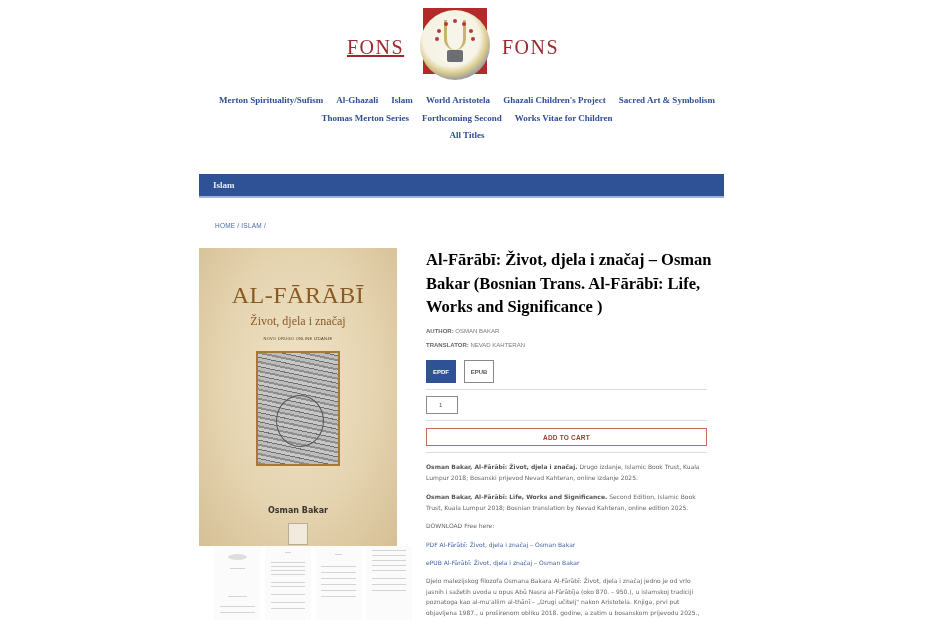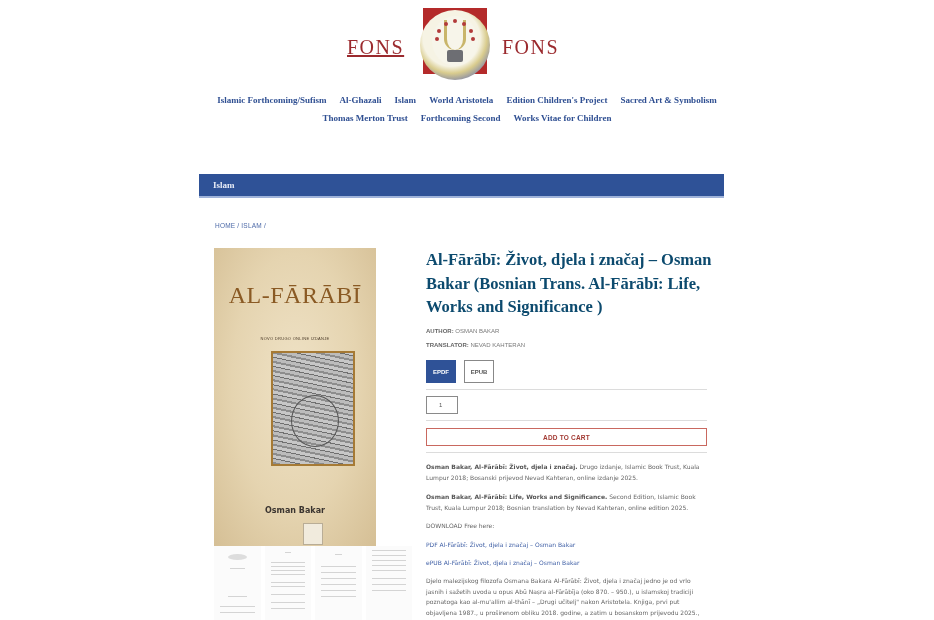--- a/index.html
+++ b/index.html
@@ -26,35 +26,35 @@
 
   
   .catbar { position: absolute; left: 199px; top: 174px; width: 525px; height: 24px; background: #2f5297; border-bottom: 2px solid #9fb3da; }
   .catbar-label { position: absolute; left: 14px; top: 6px; font-family: "Liberation Serif", serif; font-size: 9px; font-weight: bold; color: #e9edf7; }
 
   
   .breadcrumb { position: absolute; left: 215px; top: 222px; font-family: "Liberation Sans", sans-serif; font-size: 6.5px; color: #4d6aa8; letter-spacing: 0.2px; }
   .breadcrumb span { cursor: pointer; }
 
   
-  .cover { position: absolute; left: 214px; top: 248px; width: 162px; height: 298px; background: radial-gradient(ellipse at 50% 45%, #efe2c6 0%, #e5d4b0 55%, #d5bf95 100%); overflow: hidden; }
+  .cover { position: absolute; left: 199px; top: 248px; width: 198px; height: 298px; background: radial-gradient(ellipse at 50% 45%, #efe2c6 0%, #e5d4b0 55%, #d5bf95 100%); overflow: hidden; }
   .cover-title { position: absolute; left: 0; width: 100%; top: 34px; text-align: center; font-family: "Liberation Serif", serif; font-size: 24px; color: #8a5a24; letter-spacing: 0.5px; }
   .cover-sub { position: absolute; left: 0; width: 100%; top: 66px; text-align: center; font-family: "Liberation Serif", serif; font-size: 12px; color: #8a5a24; }
   .cover-ed { position: absolute; left: 0; width: 100%; top: 88px; text-align: center; font-family: "Liberation Sans", sans-serif; font-size: 4px; color: #4a3a28; letter-spacing: 0.3px; }
   .cover-plate { position: absolute; left: 57px; top: 103px; width: 84px; height: 115px; border: 2px solid #a67a35; background: repeating-linear-gradient(12deg, #8d8d8d 0 2px, #bcbcbc 2px 5px, #6f6f6f 5px 6px, #c7c7c7 6px 9px); }
   .cover-plate::after { content: ""; position: absolute; left: 18px; top: 42px; width: 46px; height: 50px; border: 1px solid #555; border-radius: 50%; }
   .cover-author { position: absolute; left: 0; width: 100%; top: 258px; text-align: center; font-family: "DejaVu Sans", sans-serif; font-size: 8px; font-weight: bold; color: #3b3530; }
   .cover-badge { position: absolute; left: 89px; top: 275px; width: 20px; height: 22px; border: 1px solid #b9ad96; background: #f1ebdd; }
 
   .thumbs { position: absolute; left: 214px; top: 546px; width: 198px; height: 74px; display: flex; gap: 4px; }
   .thumb { flex: 1; background: #fbfbfb; position: relative; overflow: hidden; }
   .thumb .ln { position: absolute; left: 6px; right: 6px; height: 1px; background: #d4d4d4; }
 
   
-  .title { position: absolute; left: 426px; top: 248px; width: 290px; font-family: "Liberation Serif", serif; font-weight: bold; font-size: 16.5px; line-height: 23.5px; color: #0c4a6e; }
+  .title { position: absolute; left: 426px; top: 248px; width: 290px; font-family: "Liberation Serif", serif; font-weight: bold; font-size: 16.5px; line-height: 23.5px; color: #000000; }
   .meta { position: absolute; left: 426px; font-family: "Liberation Sans", sans-serif; font-size: 6px; color: #7a7a7a; text-transform: uppercase; }
   .meta b { color: #666; font-weight: bold; }
   .meta-author { top: 328px; }
   .meta-translator { top: 342px; }
 
   .variants { position: absolute; left: 426px; top: 360px; display: flex; gap: 8px; }
   .variant { width: 30px; height: 23px; font-family: "Liberation Sans", sans-serif; font-size: 6px; font-weight: bold; display: flex; align-items: center; justify-content: center; cursor: pointer; }
   .variant.selected { background: #2f5297; color: #fff; border: 1px solid #2f5297; }
   .variant.unselected { background: #fff; color: #555; border: 1px solid #888; }
 
@@ -83,47 +83,51 @@
     <div class="dot" style="left:17px;top:23px"></div>
     <div class="dot" style="left:49px;top:23px"></div>
     <div class="dot" style="left:15px;top:31px"></div>
     <div class="dot" style="left:51px;top:31px"></div>
   </div>
   <span class="logo-text logo-vitae">FONS</span>
 </div>
 
 <nav class="menu">
   <div class="menu-row">
-    <span class="menu-item">Islamic Forthcoming/Sufism</span>
+    <span class="menu-item">Merton Spirituality/Sufism</span>
     <span class="menu-item">Al-Ghazali</span>
     <span class="menu-item">Islam</span>
     <span class="menu-item">World Aristotela</span>
-    <span class="menu-item">Edition Children's Project</span>
+    <span class="menu-item">Ghazali Children's Project</span>
     <span class="menu-item">Sacred Art &amp; Symbolism</span>
   </div>
   <div class="menu-row">
-    <span class="menu-item">Thomas Merton Trust</span>
+    <span class="menu-item">Thomas Merton Series</span>
     <span class="menu-item">Forthcoming Second</span>
     <span class="menu-item">Works Vitae for Children</span>
+  </div>
+  <div class="menu-row">
+    <span class="menu-item">All Titles</span>
   </div>
 </nav>
 
 <div class="catbar">
   <span class="catbar-label">Islam</span>
 </div>
 
 <div class="breadcrumb">
   <span>HOME</span>
   <span>/</span>
   <span>ISLAM</span>
   <span>/</span>
 </div>
 
 <div class="cover">
   <div class="cover-title">AL-FĀRĀBĪ</div>
+  <div class="cover-sub">Život, djela i značaj</div>
   <div class="cover-ed">NOVO DRUGO ONLINE IZDANJE</div>
   <div class="cover-plate"></div>
   <div class="cover-author">Osman Bakar</div>
   <div class="cover-badge"></div>
 </div>
 
 <div class="thumbs">
   <div class="thumb">
     <div class="ln" style="top:8px;left:14px;right:14px;height:6px;background:#ddd;border-radius:50%"></div>
     <div class="ln" style="top:22px;left:16px;right:16px"></div>

